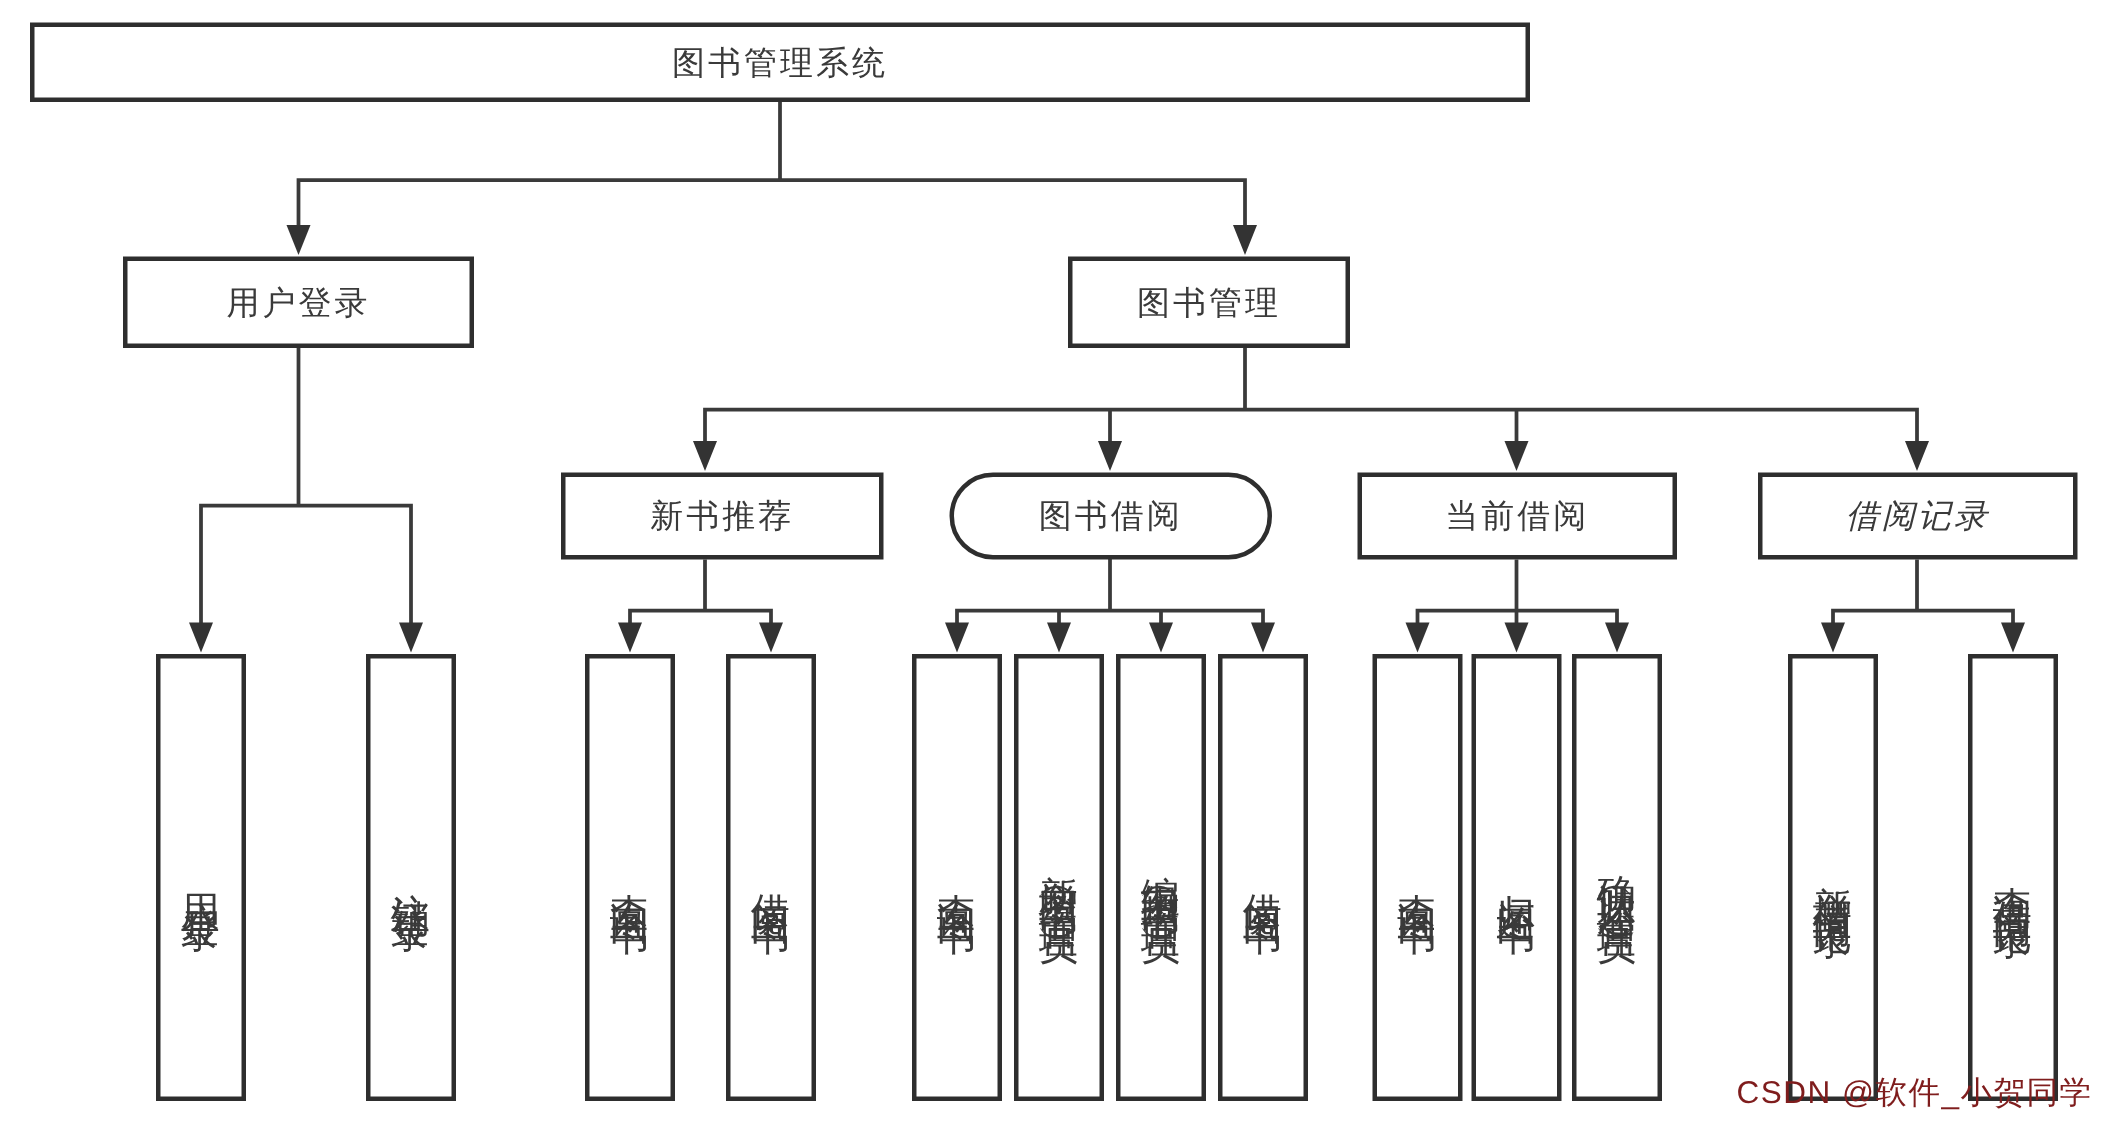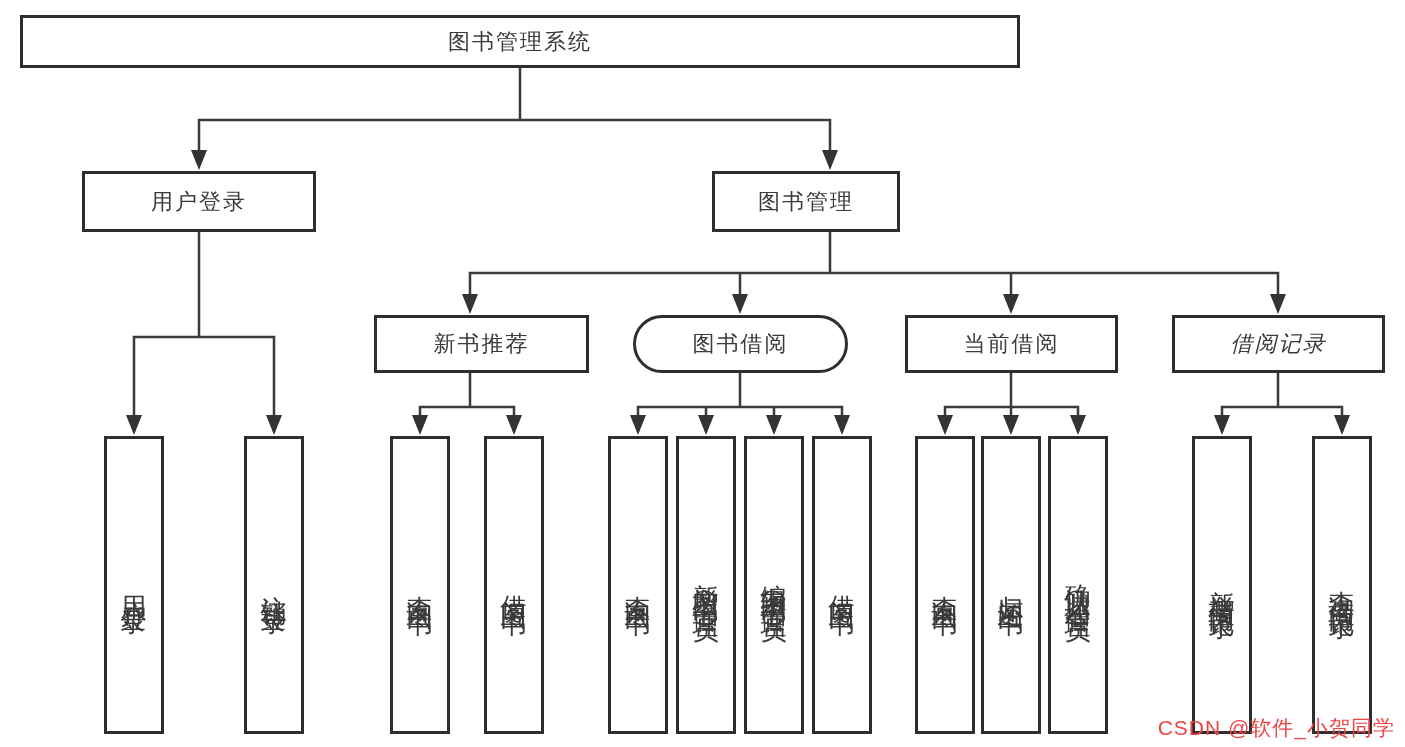--- a/index.html
+++ b/index.html
@@ -49,21 +49,21 @@
     letter-spacing: 0.19em;
     line-height: 1;
     white-space: nowrap;
   }
   .watermark {
     position: absolute;
     right: 10px;
     top: 714px;
     font-size: 21px;
     letter-spacing: 1px;
-    color: #ef4444;
+    color: #7f1d1d;
     z-index: 5;
     white-space: nowrap;
   }
 </style>
 </head>
 <body>
 
 <div class="canvas">
 
   <svg class="connectors" width="1405" height="747" viewBox="0 0 1405 747">

